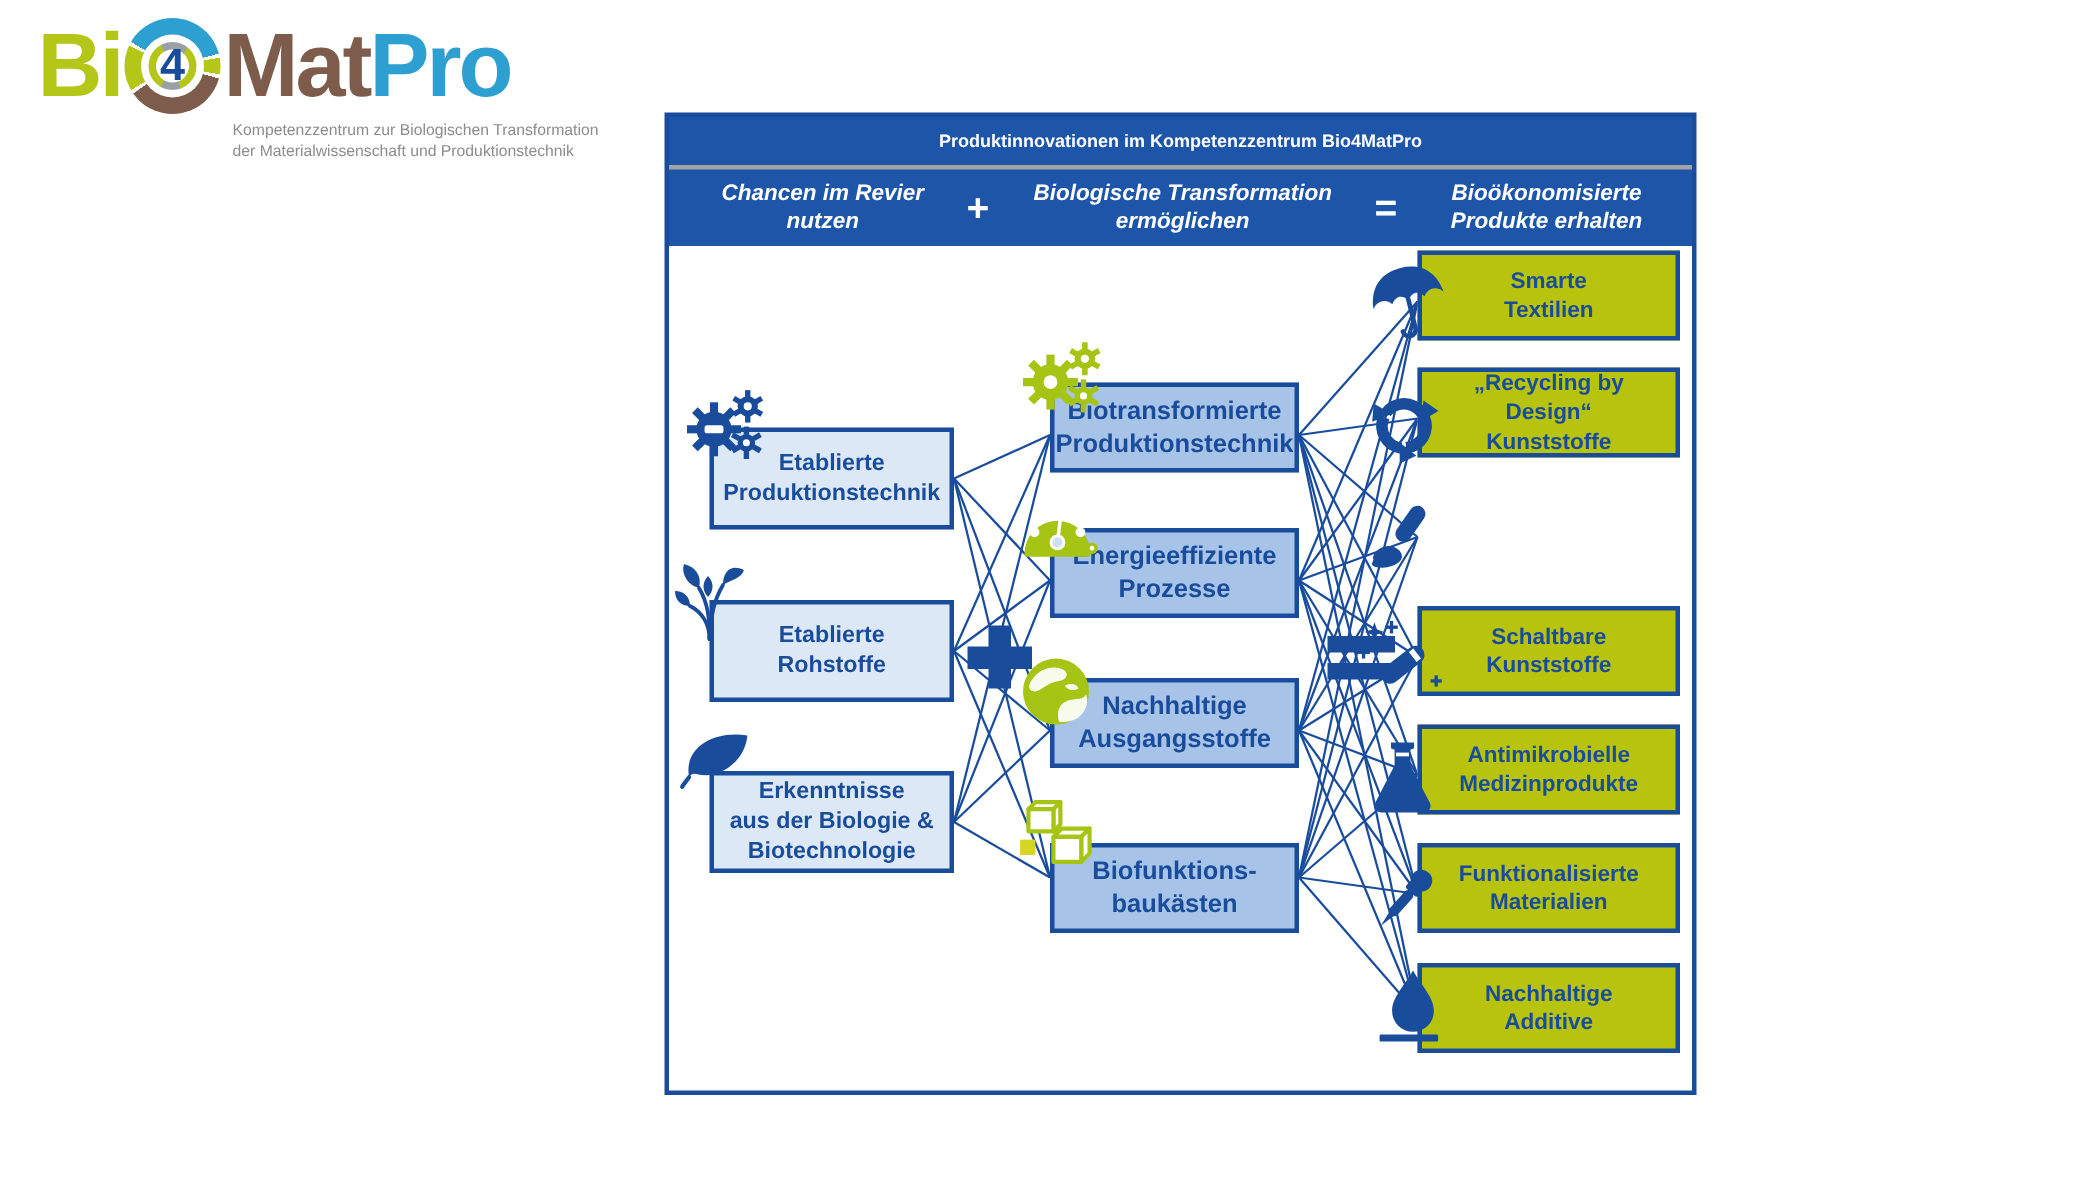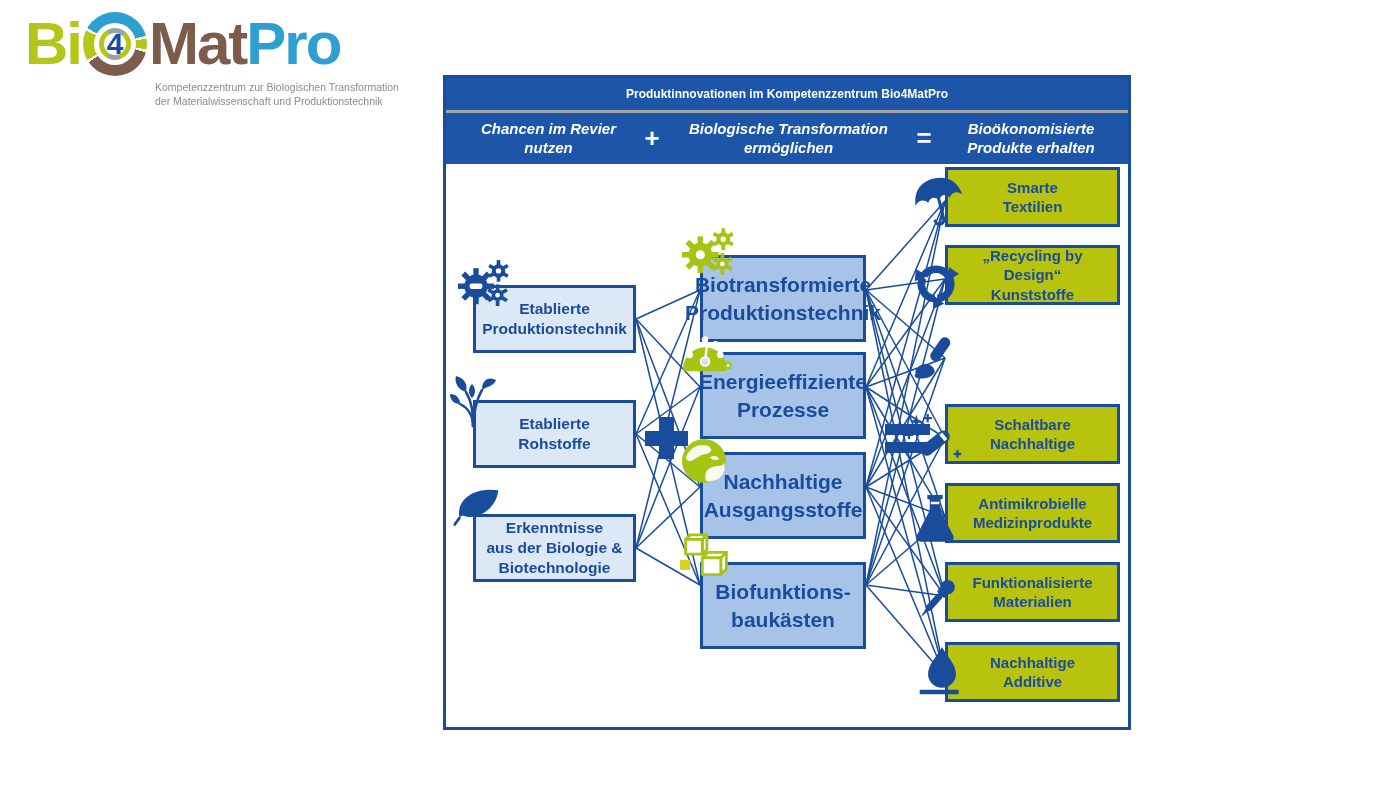--- a/index.html
+++ b/index.html
@@ -45,21 +45,21 @@
   .eq-equals{left:465px;width:26px}
   .eq-right{left:495px;width:180px}
   
   .canvas{position:relative;width:682px;height:560px;background:#fff}
   .wires{position:absolute;left:0;top:0;z-index:1}
   .wires line{stroke:var(--blue);stroke-width:1.5}
   .box{position:absolute;z-index:2;display:flex;align-items:center;justify-content:center;
     text-align:center;font-weight:bold;color:var(--blue);white-space:pre-line;
     border:3px solid var(--blue);line-height:1.3}
   .box.left{left:27px;width:163px;height:68px;background:var(--light-fill);font-size:15.5px}
-  .box.middle{left:254px;width:166px;height:87px;background:var(--mid-fill);font-size:21px}
+  .box.middle{left:254px;width:166px;height:60px;background:var(--mid-fill);font-size:17px}
   .box.right{left:499px;width:175px;height:60px;background:var(--green-fill);font-size:15px}
   .ic-wrap{position:absolute;z-index:3;line-height:0}
   .ic-blue{color:var(--blue)}
   .ic-green{color:var(--lime)}
   .op-shape{position:absolute;z-index:4}
   .plus-v{position:absolute;left:14px;top:0;width:15px;height:42px;background:var(--blue)}
   .plus-h{position:absolute;left:0;top:13.5px;width:43px;height:15px;background:var(--blue)}
   .eqbar{position:absolute;left:0;width:45px;height:11px;background:var(--blue)}
   .eqbar.b1{top:0}.eqbar.b2{top:18px}
 </style>
@@ -158,21 +158,21 @@
 Ausgangsstoffe</div>
     <div class="box middle" style="top:398px">Biofunktions-
 baukästen</div>
 
     <div class="box right" style="top:3px">Smarte
 Textilien</div>
     <div class="box right" style="top:81px">„Recycling by
 Design“
 Kunststoffe</div>
     <div class="box right" style="top:240px">Schaltbare
-Nachhaltige</div>
+Kunststoffe</div>
     <div class="box right" style="top:319px">Antimikrobielle
 Medizinprodukte</div>
     <div class="box right" style="top:398px">Funktionalisierte
 Materialien</div>
     <div class="box right" style="top:478px">Nachhaltige
 Additive</div>
 
     <div class="op-shape" style="left:199px;top:253px;width:43px;height:42px">
       <div class="plus-v"></div>
       <div class="plus-h"></div>

